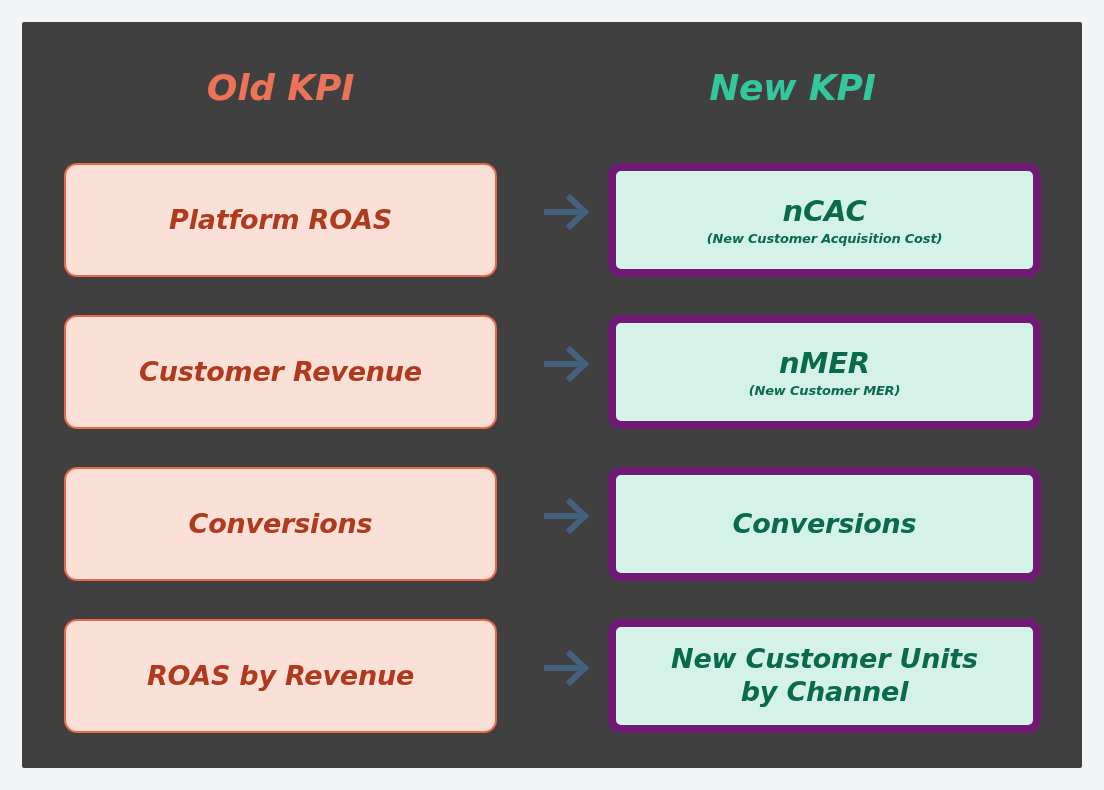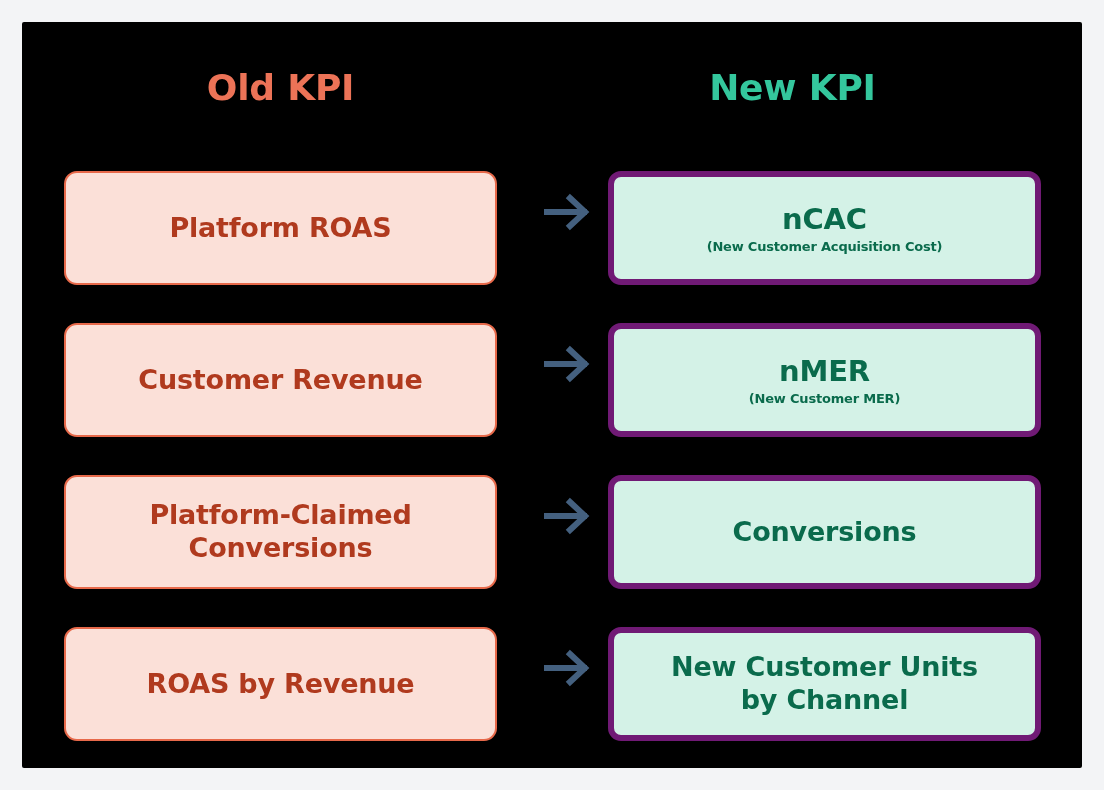--- a/index.html
+++ b/index.html
@@ -21,22 +21,23 @@
     background: #f3f4f6;
     border-radius: 22px;
   }
 
   #card {
     position: absolute;
     left: 22px;
     top: 22px;
     width: 1060px;
     height: 746px;
-    background: #000000;
+    background: #404040;
     border-radius: 2px;
+    font-style: italic;
   }
 
   
   #header-row {
     position: absolute;
     left: 0;
     top: 40px;
     width: 1060px;
     height: 60px;
   }
@@ -70,21 +71,21 @@
 
   .kpi-row {
     position: relative;
     width: 1060px;
     height: 114px;
     margin-bottom: 38px;
   }
 
   .box {
     position: absolute;
-    top: 16px;
+    top: 8px;
     height: 114px;
     border-radius: 13px;
     display: flex;
     flex-direction: column;
     align-items: center;
     justify-content: center;
     text-align: center;
     padding: 20px 14px;
   }
 
@@ -92,21 +93,21 @@
     left: 42px;
     width: 433px;
     background: #FBE0D8;
     border: 2px solid #E7694A;
   }
 
   .box-new {
     left: 586px;
     width: 433px;
     background: #D4F2E7;
-    border: 6px solid #701a75;
+    border: 8px solid #701a75;
   }
 
   .label-main {
     font-size: 27px;
     font-weight: bold;
     line-height: 1.22;
     letter-spacing: -0.2px;
   }
   .box-old .label-main { color: #B03A1E; }
   .box-new .label-main { color: #0A6B4C; }
@@ -175,21 +176,20 @@
           </svg>
         </div>
         <div class="box box-new">
           <div class="label-main has-sub">nMER</div>
           <div class="label-sub">(New Customer MER)</div>
         </div>
       </div>
 
       <div class="kpi-row">
         <div class="box box-old">
-          <div class="label-main">Platform-Claimed</div>
           <div class="label-main">Conversions</div>
         </div>
         <div class="arrow">
           <svg width="52" height="40" viewBox="0 0 52 40" aria-hidden="true">
             <path d="M4 20 H41" stroke="#44607F" stroke-width="6" stroke-linecap="square" fill="none"></path>
             <path d="M27 6 L42 20 L27 34" stroke="#44607F" stroke-width="6" stroke-linecap="square" stroke-linejoin="miter" fill="none"></path>
           </svg>
         </div>
         <div class="box box-new">
           <div class="label-main">Conversions</div>

